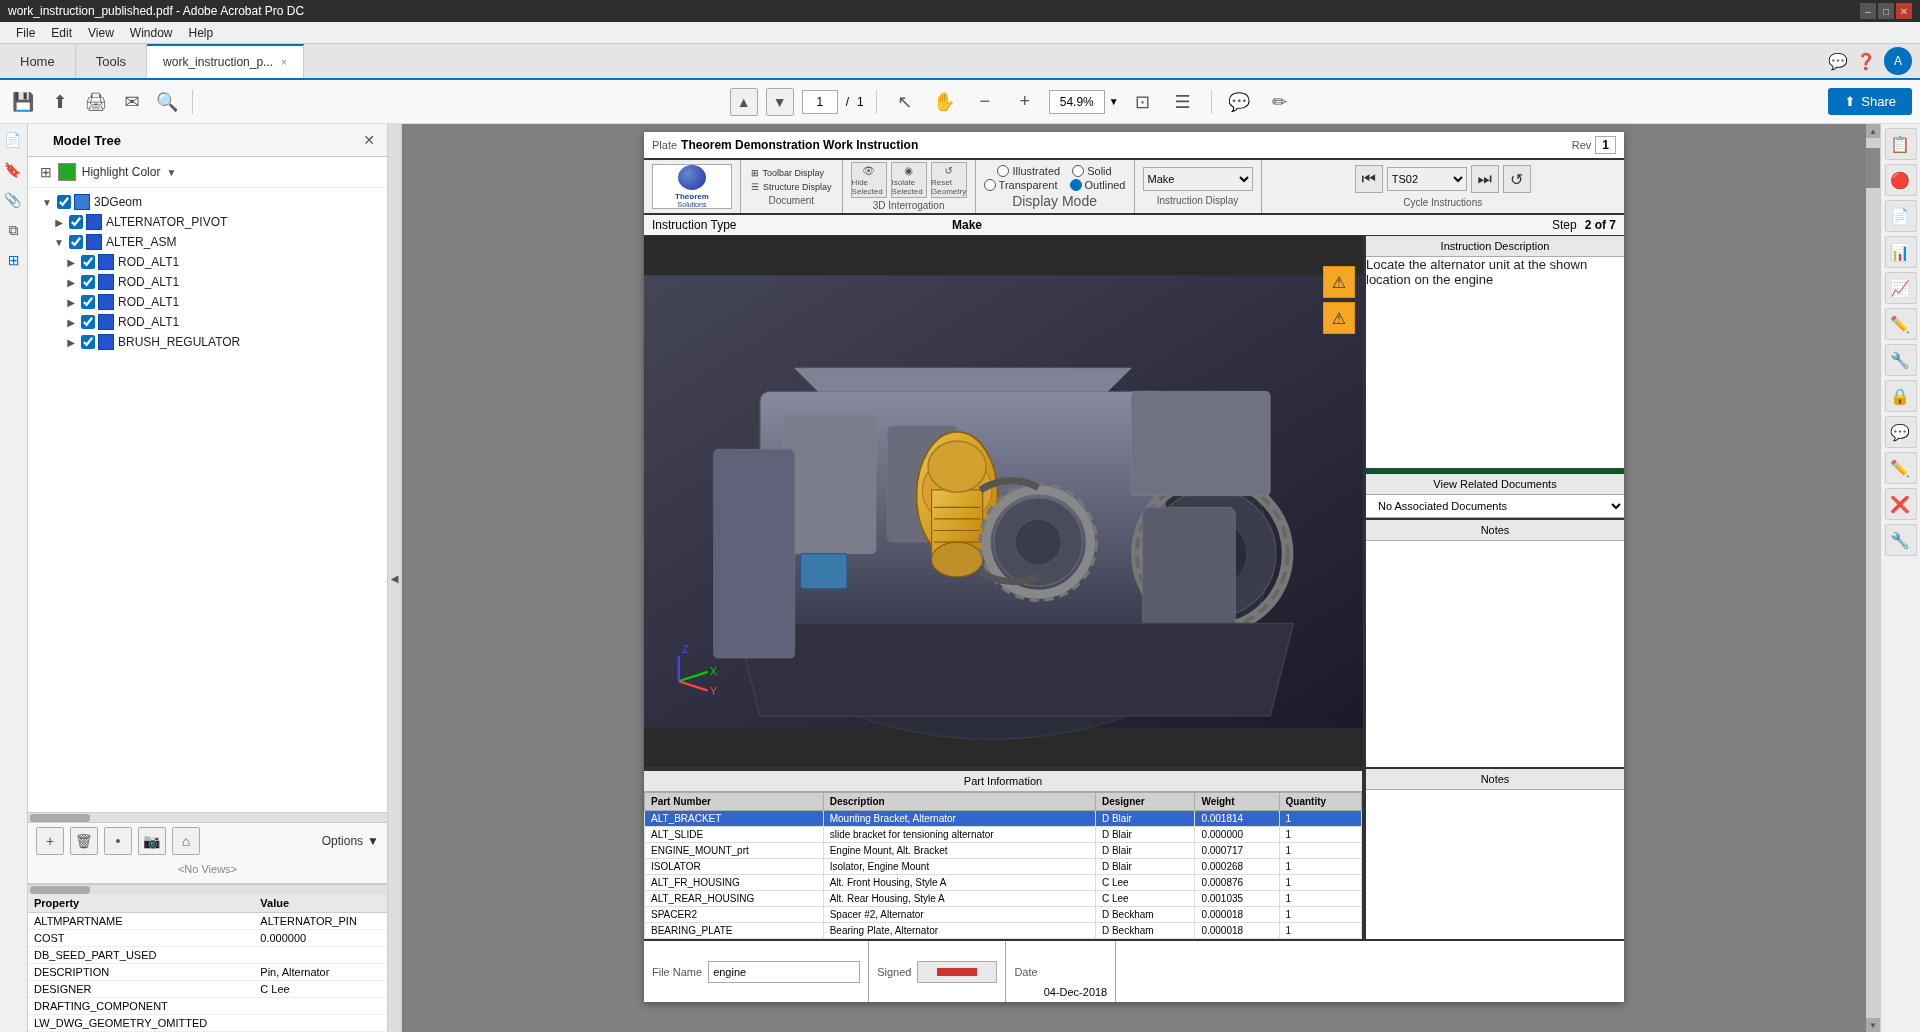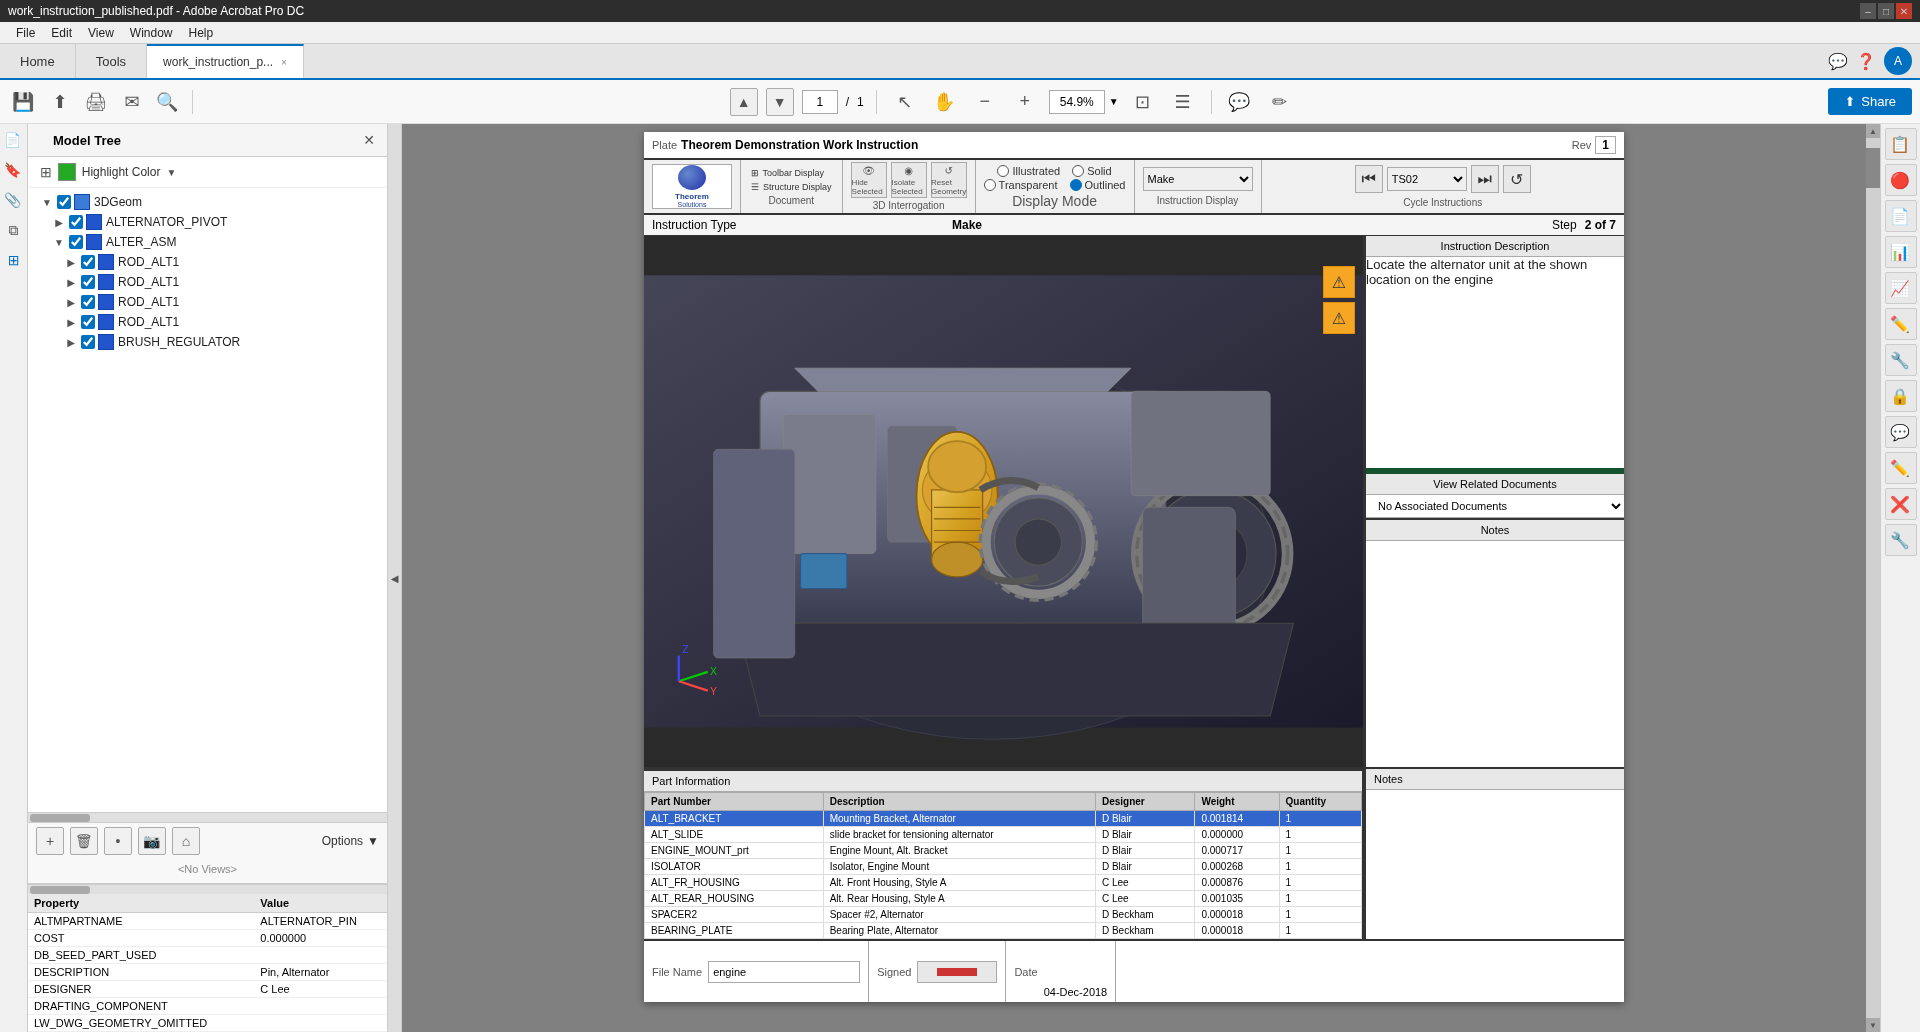--- a/index.html
+++ b/index.html
@@ -457,21 +457,21 @@
       min-height: 150px;
     }
 
     
     #part-info {
       border-top: 2px solid #333;
       border-right: 2px solid #333;
     }
     .part-info-header {
       background: #e8e8e8; padding: 4px 8px;
-      font-size: 11px; 
+      font-size: 11px; text-align: center;
       border-bottom: 1px solid #aaa;
     }
     #part-table {
       width: 100%; border-collapse: collapse; font-size: 10px;
     }
     #part-table th {
       background: #d0d0d0; padding: 3px 6px;
       border: 1px solid #aaa; text-align: left;
       font-size: 10px; font-weight: bold;
     }

